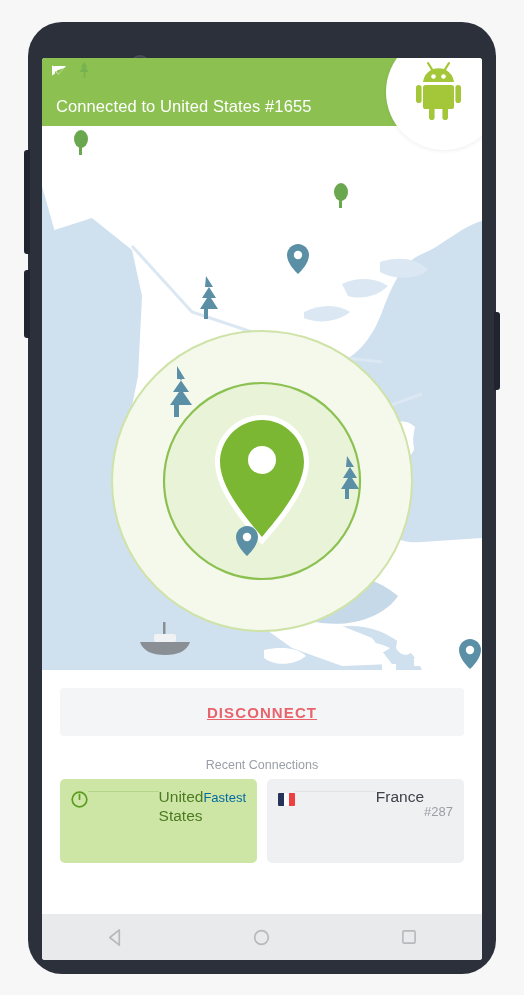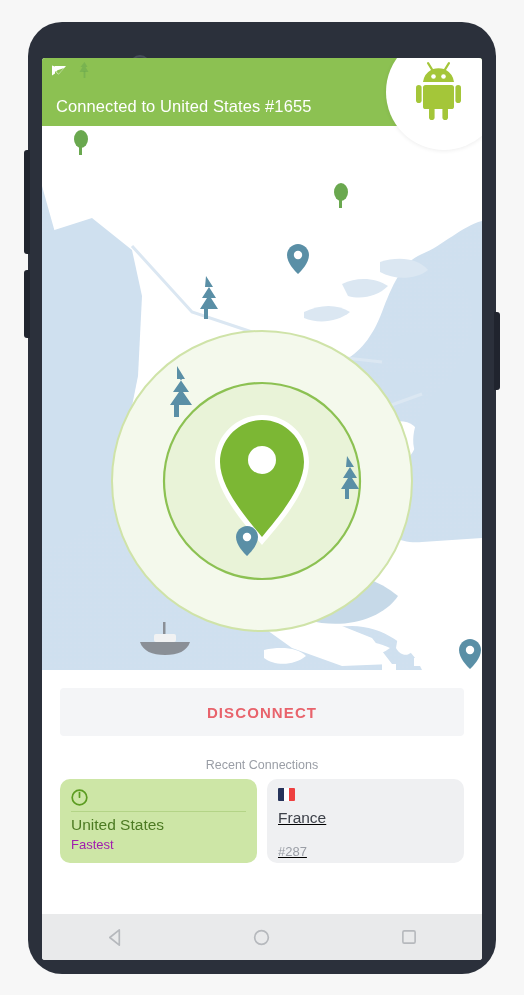--- a/index.html
+++ b/index.html
@@ -107,44 +107,44 @@
     padding:18px 18px 0 18px;
   }
   .disconnect-btn{
     width:100%; height:48px;
     background:#f4f5f7;
     border:none; border-radius:4px;
     color:#e8636c; font-size:15px; font-weight:700;
     letter-spacing:1.1px;
     font-family:"Liberation Sans", sans-serif;
     cursor:pointer;
-    display:flex; align-items:center; justify-content:center;
+    display:flex; align-items:center; justify-content:center;text-decoration:underline;
   }
   .recent-label{
     margin-top:22px; margin-bottom:7px;
     color:#9a9ea6; font-size:12.5px;text-align:center;
   }
   .cards{ display:flex; gap:10px; }
   .card{
-    flex:1; border-radius:10px;
+    flex:1; border-radius:5px;
     padding:9px 11px 11px 11px;
     height:84px;
-    display:flex; flex-direction:column;
+    display:flex; flex-direction:row;
     cursor:pointer;
   }
   .card.active{ background:#cde6a6; }
-  .card.inactive{ background:#eff0f2;text-decoration:underline; }
+  .card.inactive{ background:#eff0f2; }
   .card-icon{ height:22px; display:flex; align-items:center; }
   .card-sep{ height:1px; width:100%; margin:3px 0 5px 0; }
   .card.active .card-sep{ background:#b4d487; }
   .card.inactive .card-sep{ background:#e0e2e5; }
   .card-name{ font-size:15.5px; line-height:1.2; }
   .card-sub{ font-size:13px; margin-top:2px; }
   .card.active .card-name{ color:#4c7a22; }
-  .card.active .card-sub{ color:#a21caf; }
+  .card.active .card-sub{ color:#0369a1; }
   .card.inactive .card-name{ color:#3d4149; }
   .card.inactive .card-sub{ color:#9a9ea6;margin-top:16px; }
 
   
   .flag{ width:17px; height:13px; display:flex; border-radius:1px; overflow:hidden; }
   .flag i{ flex:1; display:block; }
 
   
   .navbar{
     position:absolute; left:0; right:0; bottom:0; height:46px;

